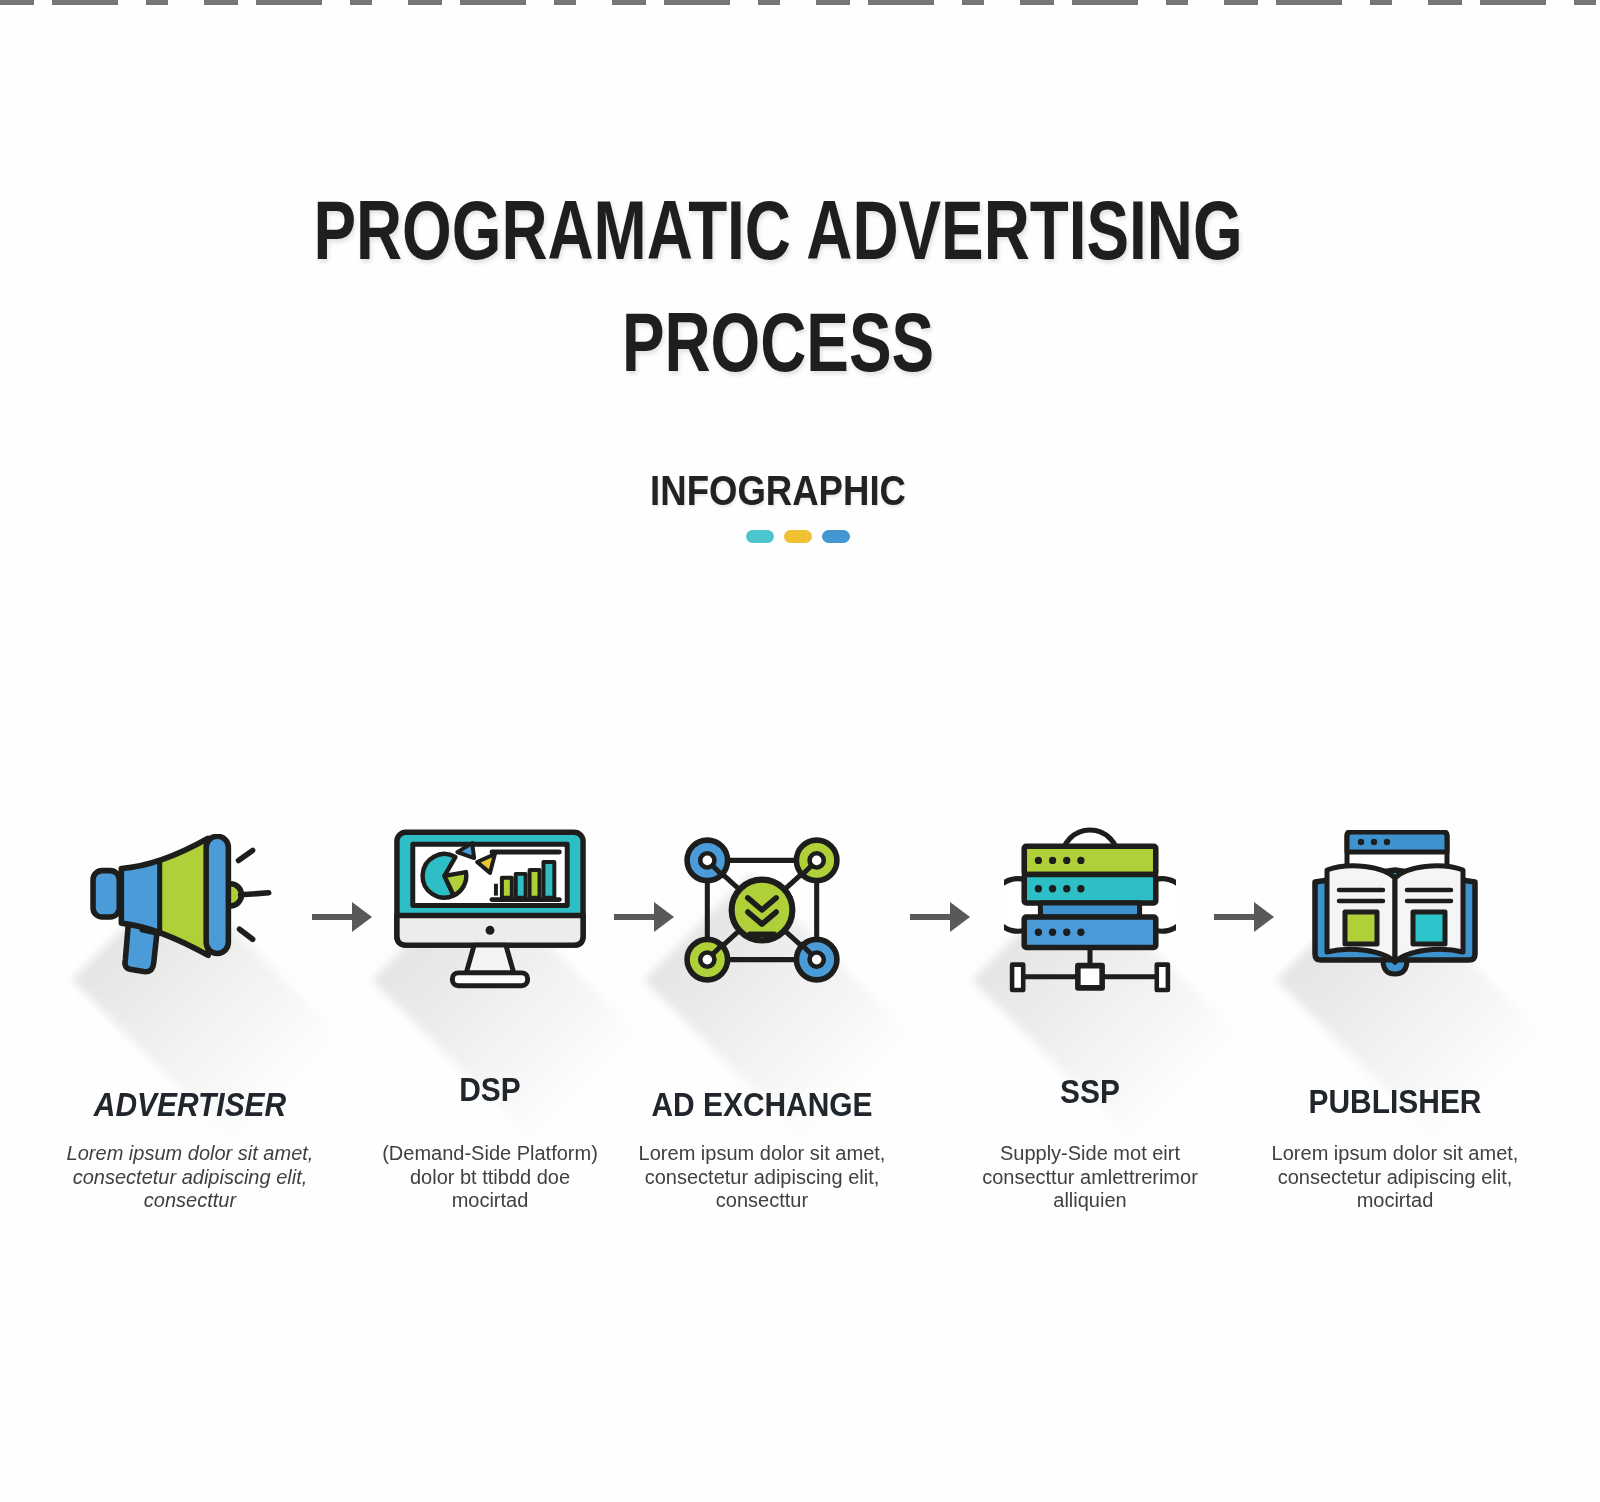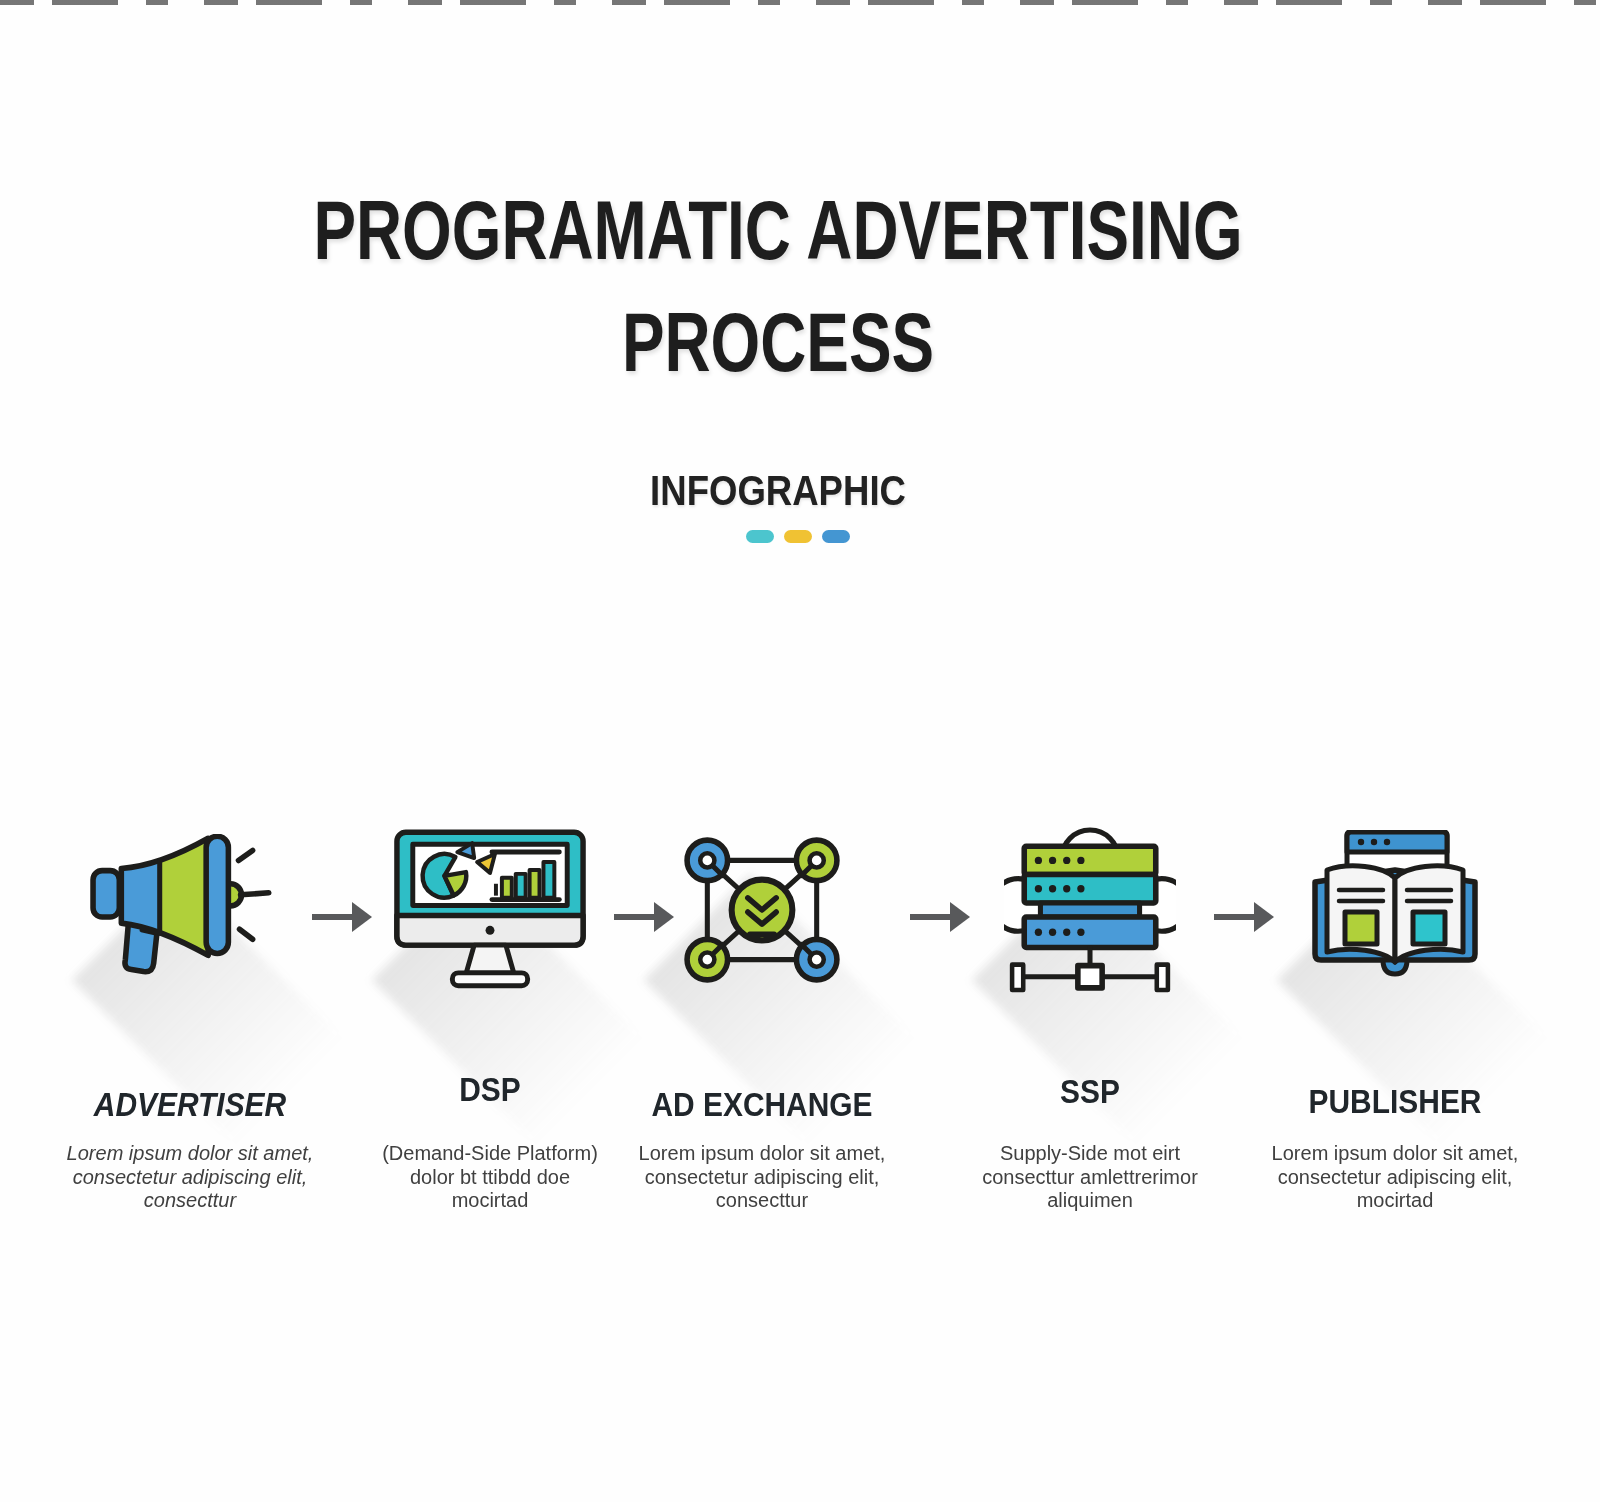--- a/index.html
+++ b/index.html
@@ -222,21 +222,21 @@
       <line x1="97" y1="151" x2="156" y2="151"></line>
       <rect x="73" y="140" width="24" height="22" fill="#ffffff" stroke-width="5.5"></rect>
       <rect x="8" y="139" width="11" height="25" fill="#ffffff" stroke-width="4.5"></rect>
       <rect x="151" y="139" width="11" height="25" fill="#ffffff" stroke-width="4.5"></rect>
     </svg>
   </div>
   <div class="step-title">SSP</div>
   <div class="step-desc">
     <div>Supply-Side mot eirt</div>
     <div>consecttur amlettrerimor</div>
-    <div>aliquimen</div>
+    <div>alliquien</div>
   </div>
 </div>
 
 <div class="step" id="step-4">
   <div class="icon-area">
     <div class="long-shadow"></div>
     <svg width="180" height="160" viewBox="0 0 180 160" fill="none" stroke="#1d1d1b" stroke-width="5" stroke-linejoin="round" stroke-linecap="round">
 
       <rect x="42" y="2" width="100" height="40" rx="3" fill="#ffffff" stroke-width="5"></rect>
       <path d="M 46 2 h 92 q 4 0 4 4 v 16 h -100 v -16 q 0 -4 4 -4 Z" fill="#3e93cf" stroke-width="5"></path>

